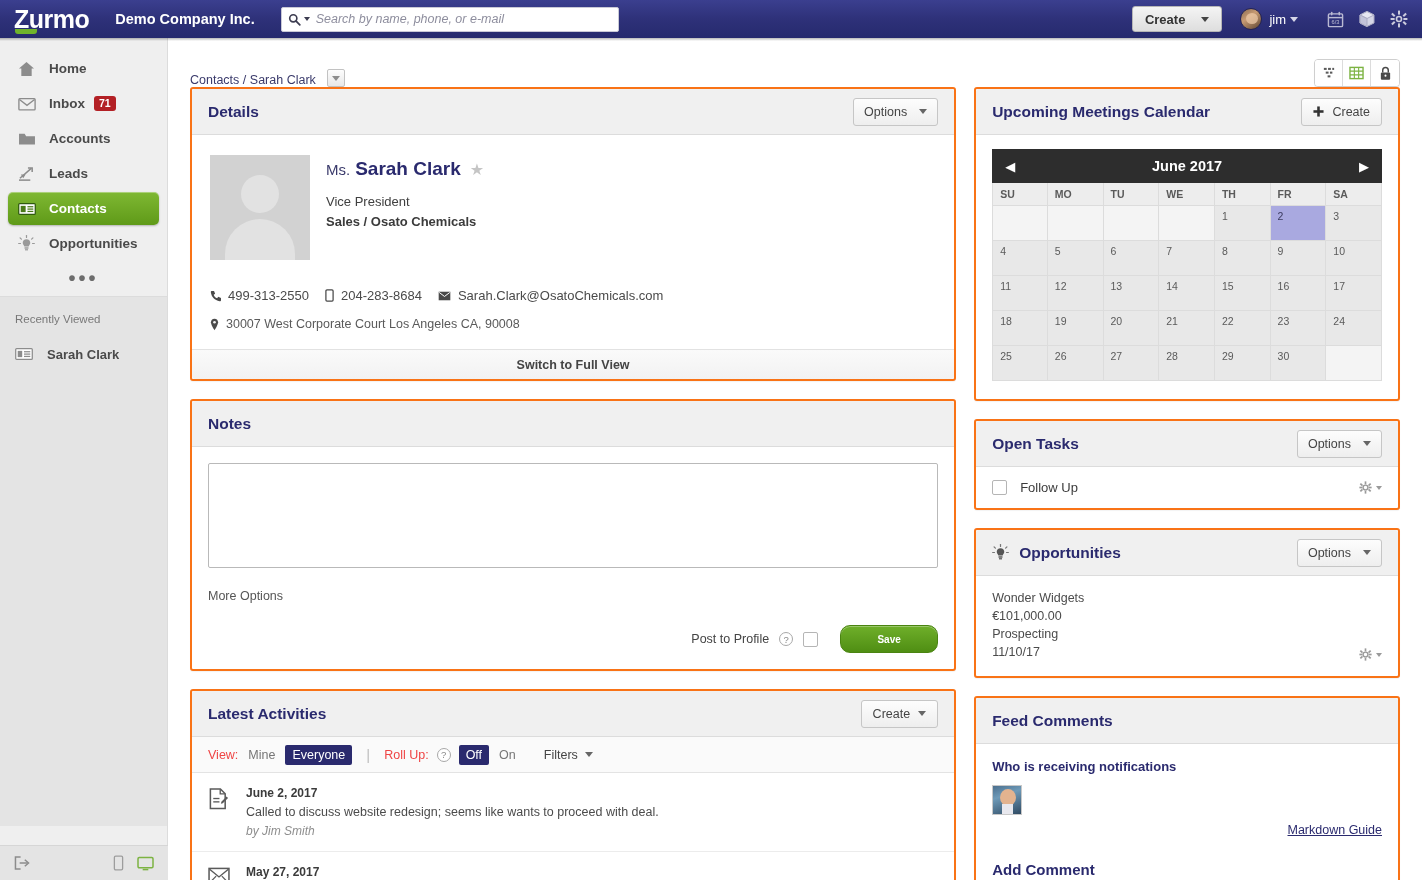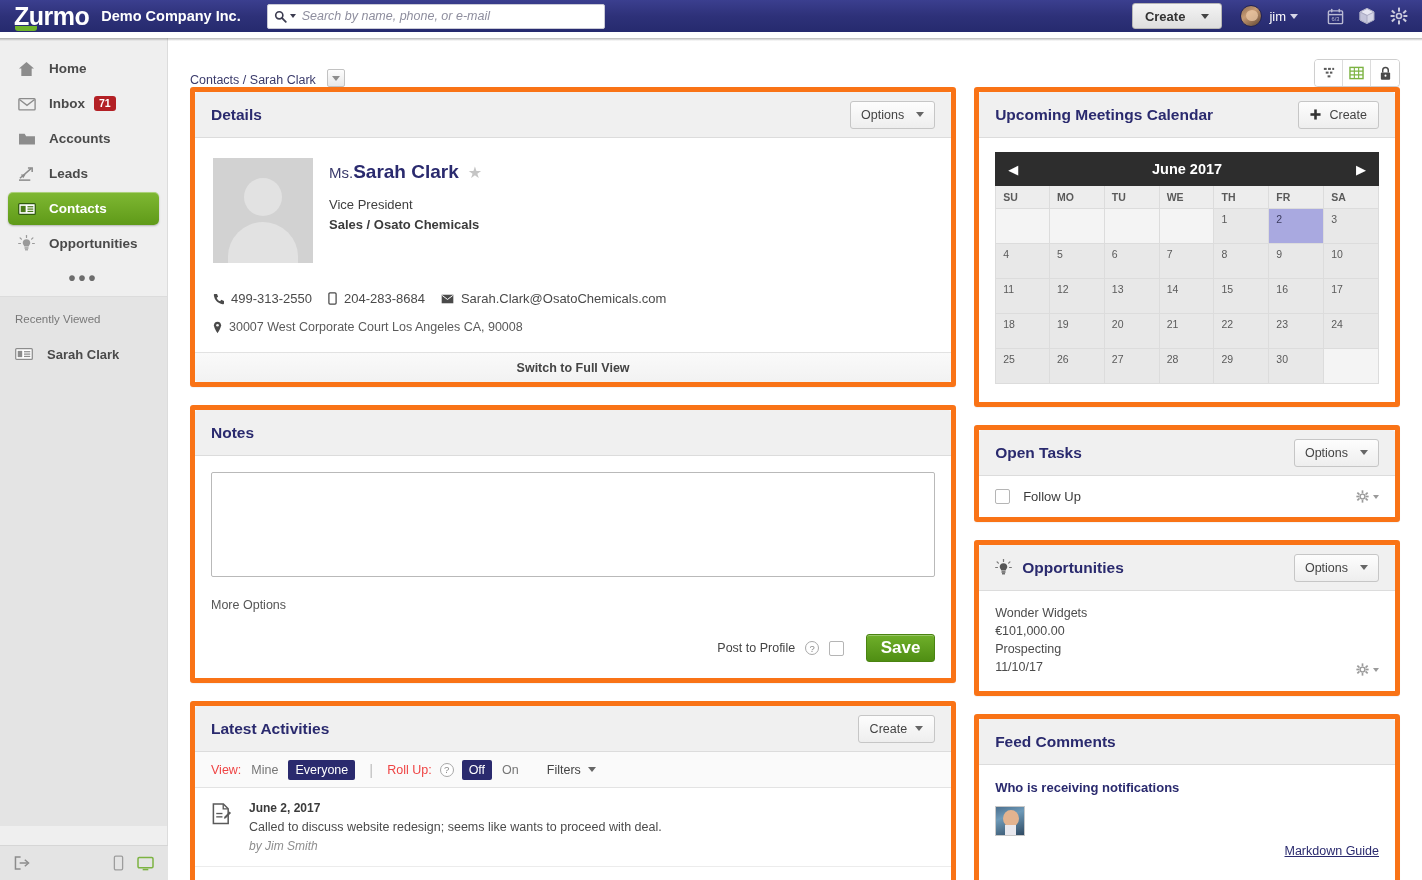--- a/index.html
+++ b/index.html
@@ -5,40 +5,40 @@
   * { box-sizing: border-box; margin: 0; padding: 0; }
   html, body {
     width: 1422px; height: 880px;
     font-family: "Liberation Sans", sans-serif;
     background: #ffffff; overflow: hidden;
   }
   body { position: relative; }
 
   
   .topbar {
-    position: absolute; top: 0; left: 0; width: 1422px; height: 32px;
+    position: absolute; top: 0; left: 0; width: 1422px; height: 38px;
     background: linear-gradient(to bottom, #3b3f8f 0%, #2e3179 50%, #262a6e 100%);
     display: flex; align-items: center;
   }
   .topbar-shadow {
     position: absolute; top: 38px; left: 0; width: 1422px; height: 3px;
     background: linear-gradient(to bottom, rgba(0,0,0,.28), rgba(0,0,0,0));
     z-index: 5;
   }
   .logo-wrap { margin-left: 14px; position: relative; }
   .logo {
     font-size: 25px; font-weight: bold; color: #ffffff;
     letter-spacing: -0.5px; line-height: 26px;
   }
   .logo-underline {
     position: absolute; left: 1px; bottom: -2px; width: 22px; height: 5px;
     background: #6fb32b; border-radius: 0 0 3px 3px;
   }
   .company {
-    margin-left: 12px; color: #ffffff; font-size: 14.5px; font-weight: bold;
+    margin-left: 26px; color: #ffffff; font-size: 14.5px; font-weight: bold;
   }
   .search-box {
     margin-left: 26px; width: 338px; height: 25px; background: #ffffff;
     border: 1px solid #c9c9d6; border-radius: 2px;
     display: flex; align-items: center; padding: 0 6px;
   }
   .search-icon-box { display: flex; align-items: center; gap: 3px; padding-right: 6px; }
   .search-caret {
     width: 0; height: 0; border-left: 3.5px solid transparent;
     border-right: 3.5px solid transparent; border-top: 4.5px solid #3c3c50;
@@ -163,21 +163,21 @@
     justify-content: center; border-right: 1px solid #dcdcdc; cursor: pointer;
     background: #ffffff;
   }
   .vt-btn:last-child { border-right: none; }
 
   .cols { display: flex; padding: 0 22px; gap: 18px; }
   .col-left { width: 770px; }
   .col-right { width: 428px; }
 
   .panel {
-    background: #ffffff; border: 5px solid #f97316; border-radius: 3px;
+    background: #ffffff; border: 2px solid #f97316; border-radius: 3px;
     margin-bottom: 18px; box-shadow: 0 1px 1px rgba(0,0,0,.05);
   }
   .panel-head {
     height: 46px; background: #f0f0f0; border-bottom: 1px solid #dcdcdc;
     display: flex; align-items: center; padding: 0 16px;
     border-radius: 3px 3px 0 0;
   }
   .panel-title {
     font-size: 15.5px; font-weight: bold; color: #2a2a6e;
   }
@@ -207,21 +207,21 @@
   .contact-photo .head {
     position: absolute; width: 38px; height: 38px; border-radius: 50%;
     background: #e2e2e2; left: 31px; top: 20px;
   }
   .contact-photo .body {
     position: absolute; width: 70px; height: 52px; border-radius: 35px 35px 0 0;
     background: #e2e2e2; left: 15px; top: 64px;
   }
   .details-info { margin-left: 16px; padding-top: 3px; }
   .name-row { display: flex; align-items: center; }
-  .salut { font-size: 15px; color: #3a3a6b; }
+  .salut { font-size: 15px; color: #3a3a6b; margin-right: 5px; }
   .fullname { font-size: 19px; font-weight: bold; color: #2a2a6e; cursor: pointer; }
   .star { margin-left: 9px; color: #c5c5c5; font-size: 16px; cursor: pointer; }
   .job-title { font-size: 13px; color: #404040; margin-top: 14px; }
   .job-dept { font-size: 13px; color: #3b3b3b; font-weight: bold; margin-top: 5px; }
   .contact-lines { padding: 0 18px 0 18px; }
   .cl-row {
     display: flex; align-items: flex-end; font-size: 13px; color: #4a4a4a;
     margin-top: 14px; gap: 16px;
   }
   .cl-item { display: flex; align-items: center; gap: 7px; }
@@ -253,22 +253,22 @@
     width: 14px; height: 14px; border-radius: 50%; border: 1px solid #a8a8a8;
     color: #888; font-size: 9.5px; display: flex; align-items: center;
     justify-content: center; cursor: pointer; background: #fff;
   }
   .cbx {
     width: 15px; height: 15px; border: 1px solid #b5b5b5; border-radius: 2px;
     background: #fff; cursor: pointer;
   }
   .save-btn {
     background: linear-gradient(to bottom, #6faf2a 0%, #4f8e13 100%);
-    border: 1px solid #4a8411; border-radius: 3px; color: #fff;
-    font-size: 17px; font-weight: bold; width: 69px; height: 28px;
+    border: 1px solid #4a8411; border-radius: 10px; color: #fff;
+    font-size: 10px; font-weight: bold; width: 98px; height: 28px;
     margin-left: 12px; cursor: pointer;
     box-shadow: inset 0 1px 0 rgba(255,255,255,.3);
   }
 
   
   .la-filter {
     height: 36px; border-bottom: 1px solid #e3e3e3;
     display: flex; align-items: center; padding: 0 16px; gap: 8px;
     font-size: 12.5px; color: #444; background: #fafafa;
   }

